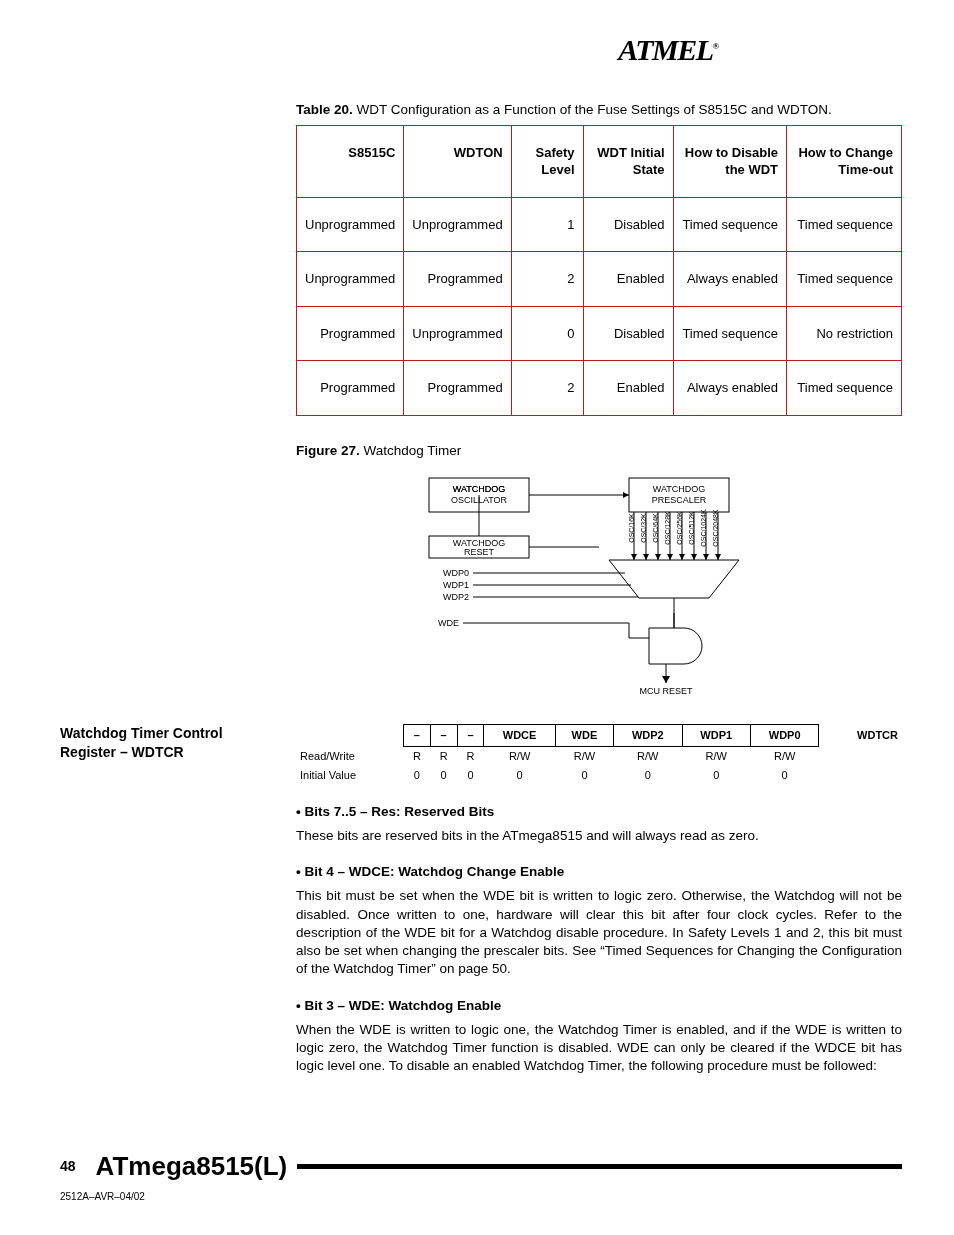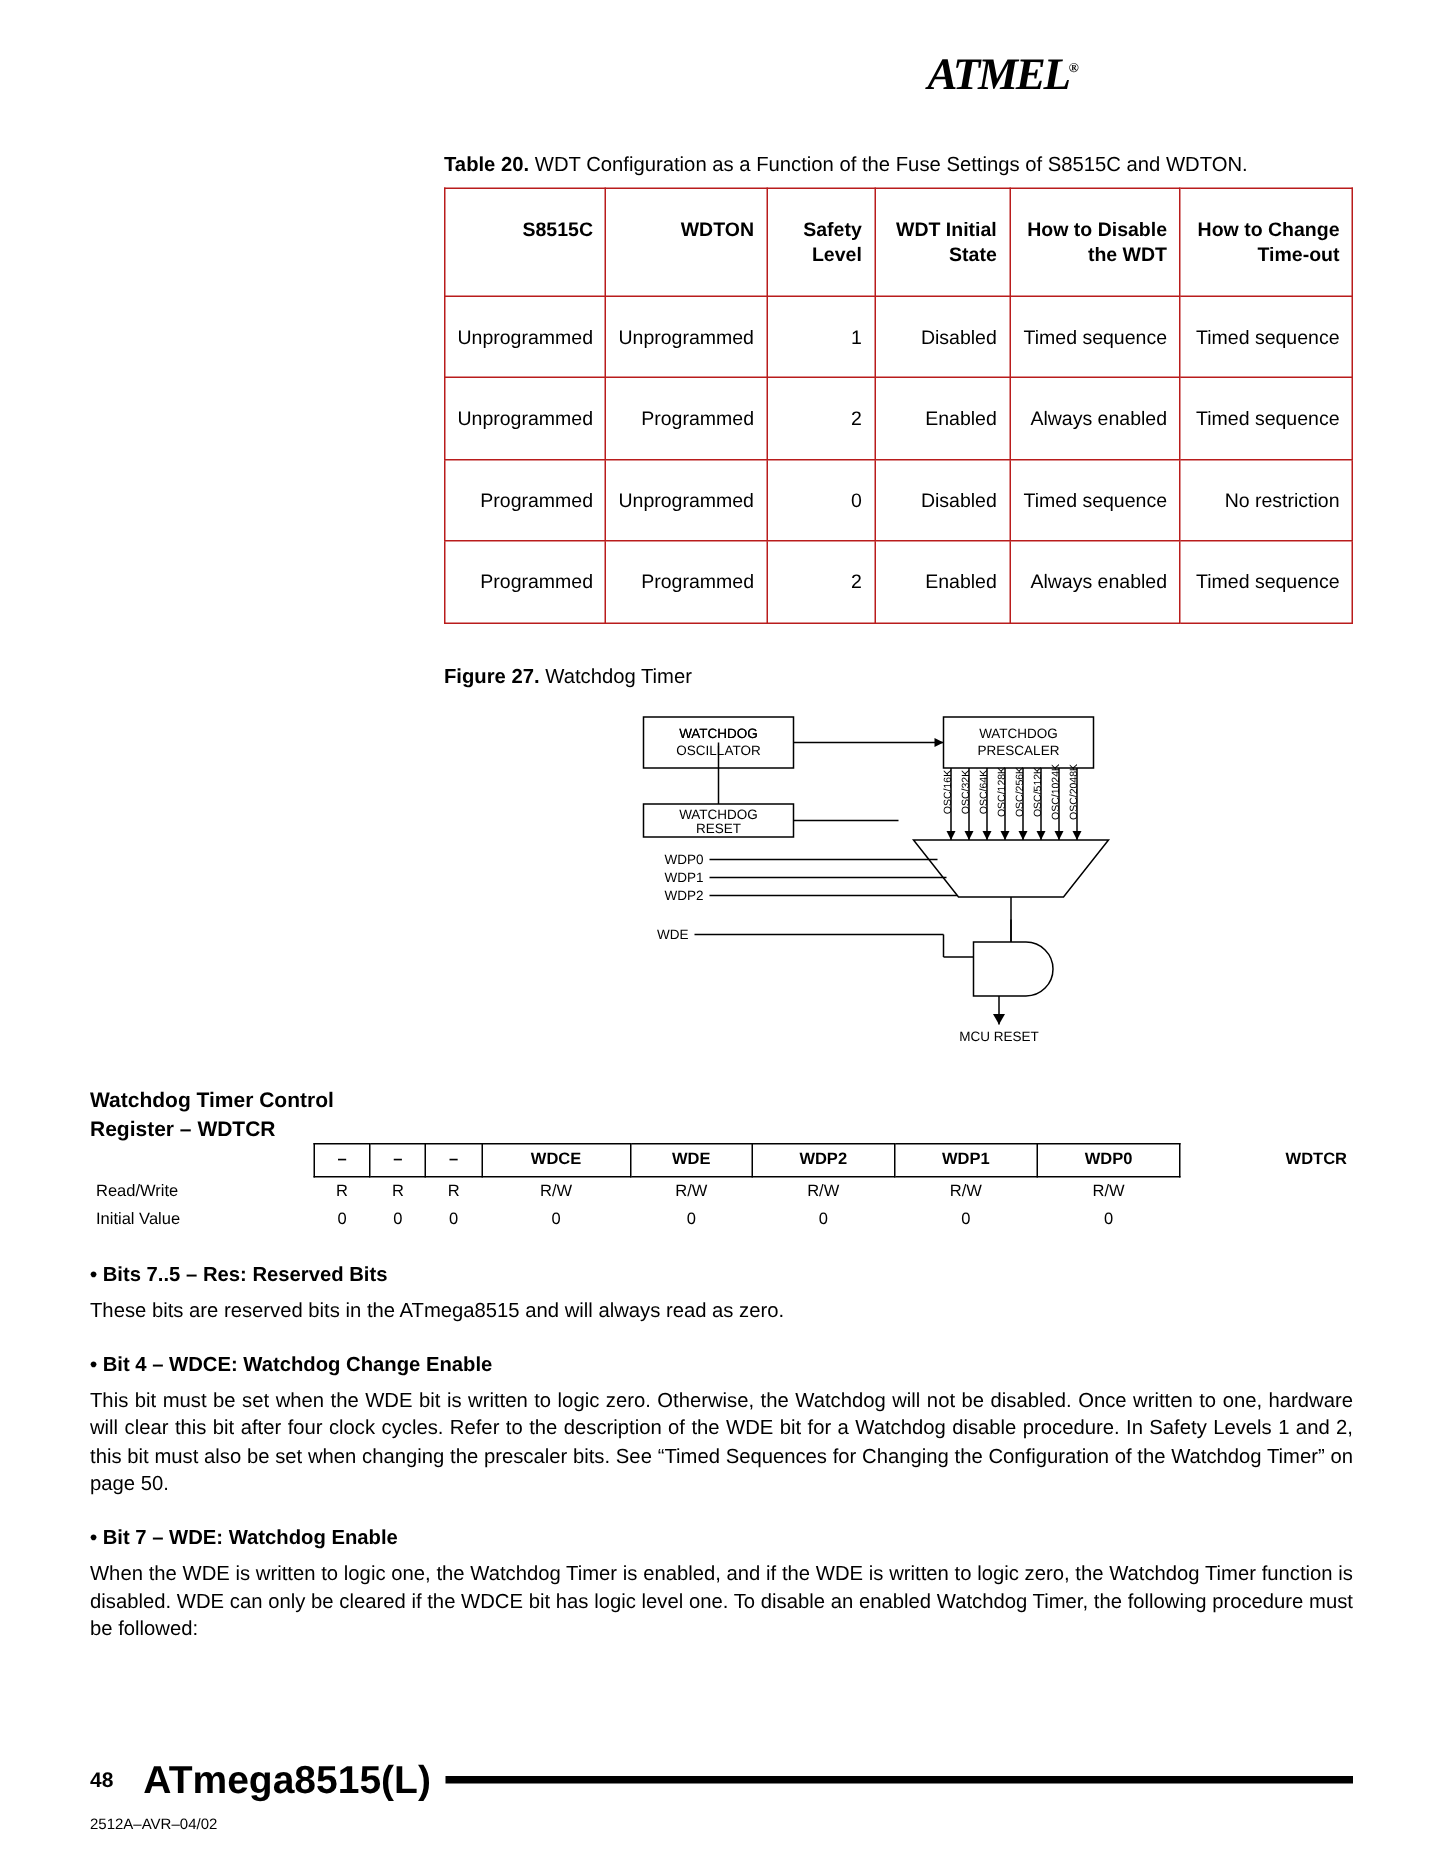--- a/index.html
+++ b/index.html
@@ -17,21 +17,21 @@
   .logo-reg { font-size: 9px; vertical-align: super; }
   .logo-bar { flex: 1; height: 5px; background: #000; margin-left: 4px; }
   .content { margin-left: 236px; }
   .table-title { margin-bottom: 6px; }
   .table-title b { font-weight: bold; }
   table.wdt { border-collapse: collapse; width: 100%; font-size: 13px; }
   table.wdt th, table.wdt td { border: 1px solid #b91c1c; padding: 18px 8px; text-align: right; vertical-align: top; }
   table.wdt th { font-weight: bold; }
   .figure-title { margin-top: 26px; margin-bottom: 8px; }
   .diagram { display: block; margin: 0 auto; }
-  .section-narrow { display: flex; margin-top: 26px; flex-direction: column; }
+  .section-narrow { display: flex; margin-top: 26px; }
   .side-heading { width: 236px; font-weight: bold; font-size: 14px; padding-right: 20px; box-sizing: border-box; }
   .reg-block { flex: 1; }
   table.reg { border-collapse: collapse; font-size: 11px; width: 100%; }
   table.reg td, table.reg th { text-align: center; padding: 2px 4px; }
   table.reg .boxed td { border: 1px solid #000; padding: 3px 4px; font-weight: bold; }
   table.reg .label { text-align: left; font-size: 11px; }
   table.reg .regname { font-weight: bold; text-align: right; font-size: 11px; }
   .bullet-head { font-weight: bold; margin-top: 18px; margin-bottom: 6px; }
   .bullet-head::before { content: "• "; }
   .para { text-align: justify; margin: 4px 0; }
@@ -220,21 +220,21 @@
       </tr>
     </tbody>
       </table>
 
     <div class="bullet-head">Bits 7..5 – Res: Reserved Bits</div>
     <div class="para">These bits are reserved bits in the ATmega8515 and will always read as zero.</div>
 
     <div class="bullet-head">Bit 4 – WDCE: Watchdog Change Enable</div>
     <div class="para">This bit must be set when the WDE bit is written to logic zero. Otherwise, the Watchdog will not be disabled. Once written to one, hardware will clear this bit after four clock cycles. Refer to the description of the WDE bit for a Watchdog disable procedure. In Safety Levels 1 and 2, this bit must also be set when changing the prescaler bits. See “Timed Sequences for Changing the Configuration of the Watchdog Timer” on page 50.</div>
 
-    <div class="bullet-head">Bit 7 – WDE: Watchdog Enable</div>
+    <div class="bullet-head">Bit 3 – WDE: Watchdog Enable</div>
     <div class="para">When the WDE is written to logic one, the Watchdog Timer is enabled, and if the WDE is written to logic zero, the Watchdog Timer function is disabled. WDE can only be cleared if the WDCE bit has logic level one. To disable an enabled Watchdog Timer, the following procedure must be followed:</div>
   </div>
 </div>
 
 <div class="footer">
   <span class="page-num">48</span>
   <span class="doc-title">ATmega8515(L)</span>
   <div class="foot-bar"></div>
 </div>
 <div class="docrev">2512A–AVR–04/02</div>

